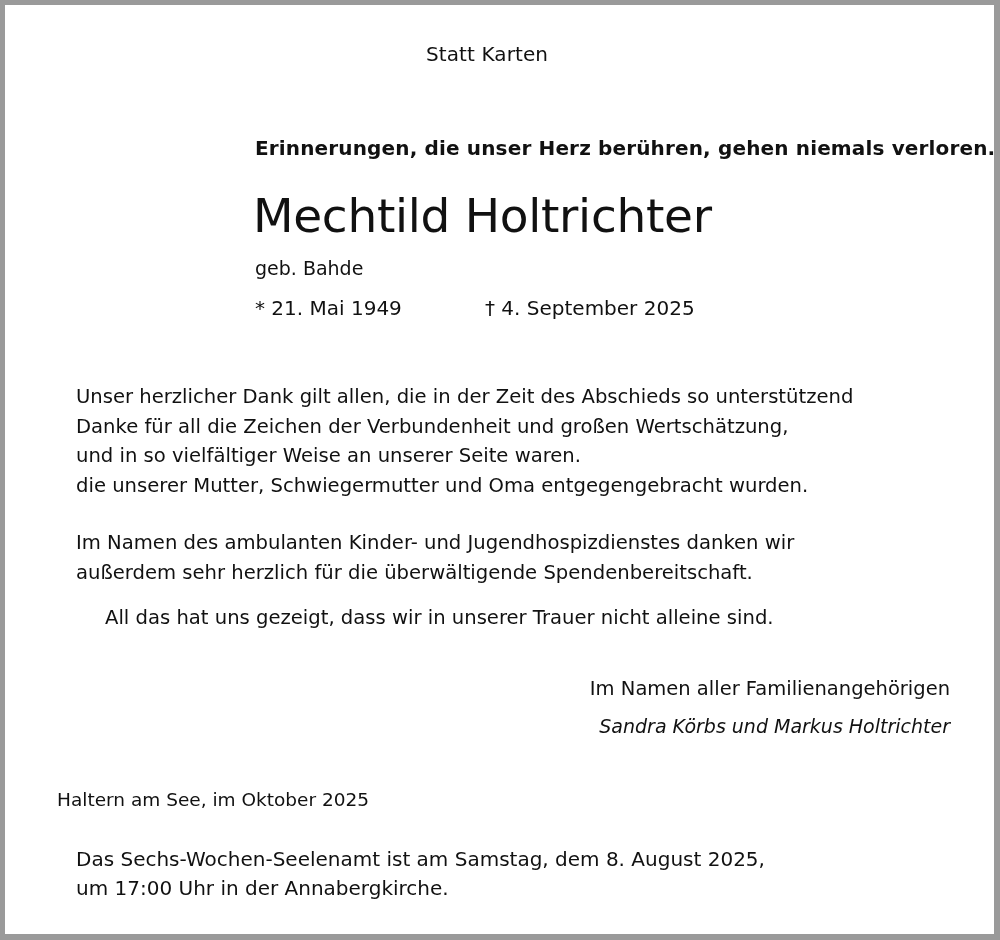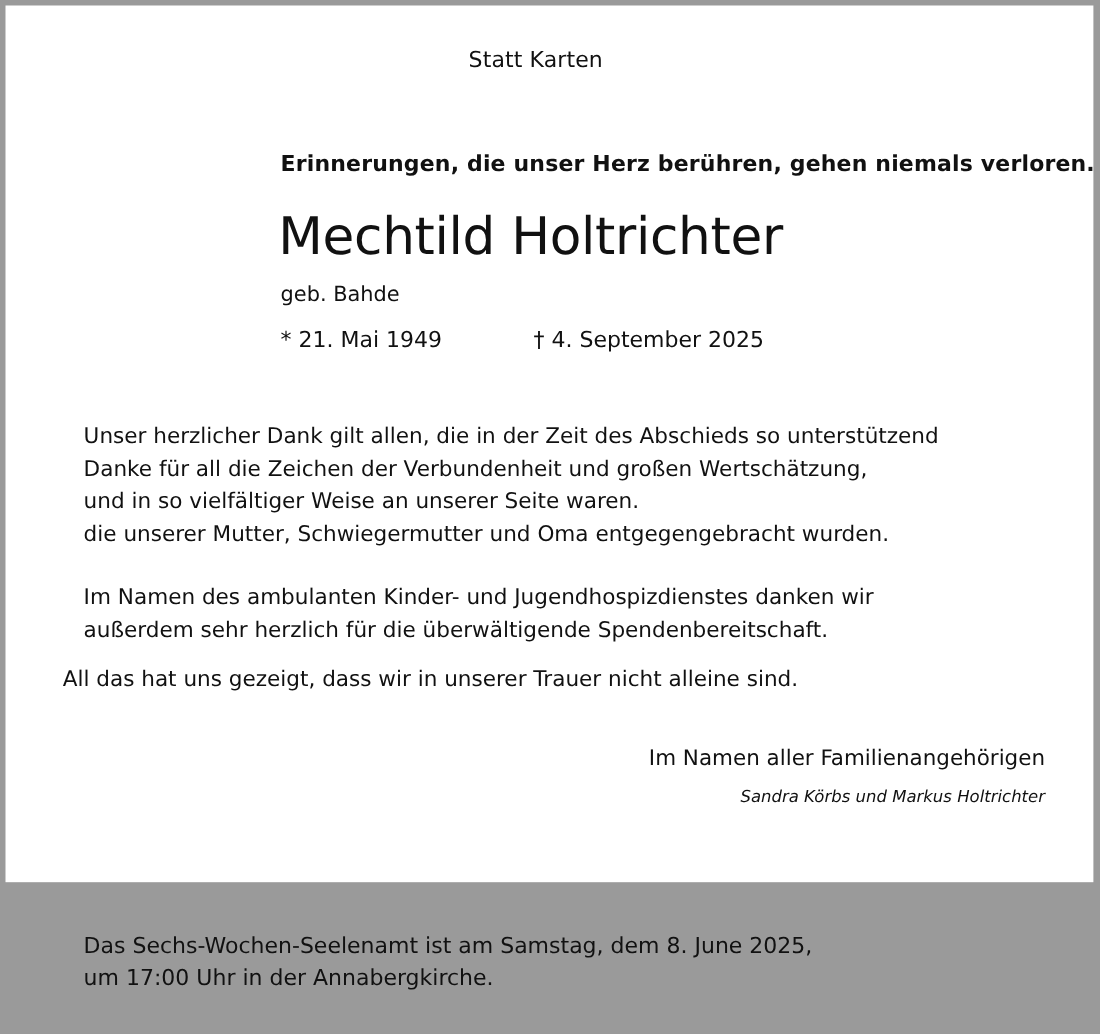--- a/index.html
+++ b/index.html
@@ -2,37 +2,37 @@
 <html><head>
   <meta charset="utf-8">
   <style>
     html, body { margin: 0; padding: 0; }
     body {
       width: 1000px; height: 940px; background: #9a9a9a;
       font-family: "DejaVu Sans", sans-serif; color: #111;
       position: relative; overflow: hidden;
     }
     .card {
-      position: absolute; left: 5px; top: 5px; width: 989px; height: 797px;
+      position: absolute; left: 5px; top: 5px; width: 989px; height: 929px;
       background: #ffffff;
     }
     .abs { position: absolute; white-space: nowrap; }
     .cross { position: absolute; left: 0; top: 0; }
     .statt { left: 421px; top: 37px; font-size: 20px; letter-spacing: 0.1px; }
     .motto { left: 250px; top: 131px; font-size: 20px; letter-spacing: 0.15px; font-weight: bold; }
     .name { left: 248px; top: 183px; font-size: 47px; letter-spacing: -0.3px; }
     .geb { left: 250px; top: 252px; font-size: 19px; }
     .born { left: 250px; top: 291px; font-size: 20px; }
     .died { left: 480px; top: 291px; font-size: 20px; }
     .para { left: 52px; font-size: 19.6px; line-height: 29.5px; }
     .p1 { top: 377px; }
     .p2 { top: 523px; }
-    .p3 { top: 598px; }
+    .p3 { top: 598px; margin-left: 48px; }
     .family { right: 44px; top: 672px; font-size: 19.5px; text-align: left; }
-    .signers { right: 44px; top: 710px; font-size: 15px; font-style: italic; text-align: center; }
+    .signers { right: 44px; top: 710px; font-size: 19px; font-style: italic; text-align: center; }
     .place { left: 52px; top: 784px; font-size: 18.5px; }
     .service { left: 52px; top: 840px; font-size: 20px; line-height: 29px; }
     .line { display: block; margin-left: 19px; }
   </style>
 </head>
 <body>
 
 <div class="frame">
   <svg class="cross" width="1000" height="360" viewBox="0 0 1000 360">
     <line x1="109" y1="48" x2="109" y2="343" stroke="#222" stroke-width="1.6"></line>
@@ -58,18 +58,19 @@
   </div>
   <div class="abs para p2">
     <span class="line">Im Namen des ambulanten Kinder- und Jugendhospizdienstes danken wir</span>
     <span class="line">außerdem sehr herzlich für die überwältigende Spendenbereitschaft.</span>
   </div>
   <div class="abs para p3">All das hat uns gezeigt, dass wir in unserer Trauer nicht alleine sind.</div>
 
   <div class="abs family">Im Namen aller Familienangehörigen</div>
   <div class="abs signers">Sandra Körbs und Markus Holtrichter</div>
 
+  <div class="abs place">Haltern am See, im Oktober 2025</div>
 
   <div class="abs service">
-    <span class="line">Das Sechs-Wochen-Seelenamt ist am Samstag, dem 8. June 2025,</span>
+    <span class="line">Das Sechs-Wochen-Seelenamt ist am Samstag, dem 8. August 2025,</span>
     <span class="line">um 17:00 Uhr in der Annabergkirche.</span>
   </div>
 </div>
 
 </body></html>

